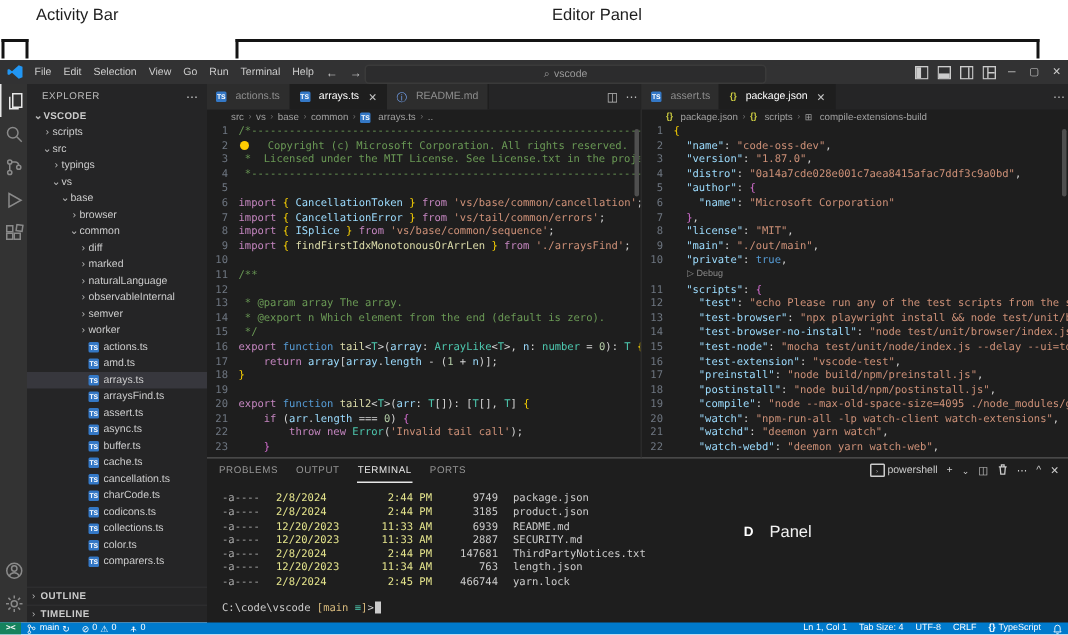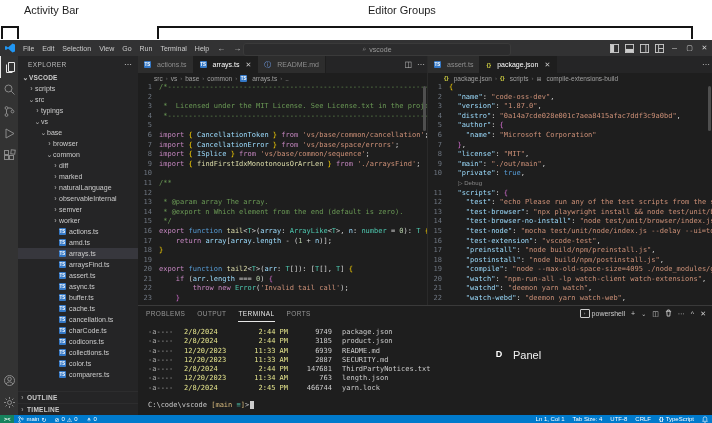--- a/index.html
+++ b/index.html
@@ -106,21 +106,21 @@
   #st-right{margin-left:auto;display:flex;align-items:center}
 </style>
 </head>
 <body>
 
 <div class="ann-circle" style="left:2px;top:2px">A</div>
 <div class="ann-label" style="left:24px;top:4px">Activity Bar</div>
 <div class="brk" style="left:1px;top:26px;width:14px"></div>
 
 <div class="ann-circle" style="left:347px;top:2px">C</div>
-<div class="ann-label" style="left:368px;top:4px">Editor Groups</div>
+<div class="ann-label" style="left:368px;top:4px">Editor Panel</div>
 <div class="brk" style="left:157px;top:26px;width:532px"></div>
 
 <div class="ann-circle" style="left:492px;top:347px">D</div>
 <div class="ann-label light" style="left:513px;top:349px">Panel</div>
 
 <div id="titlebar">
   <svg id="vscode-logo" viewBox="0 0 24 24">
     <path fill="#2196f3" d="M17 3 8 11 4 8 2 9v6l2 1 4-3 9 8 5-2V5l-5-2zм0 0"></path>
     <path fill="#2196f3" d="M17 8.5v7L12 12l5-3.5z" fill-opacity="0"></path>
   </svg>
@@ -414,26 +414,26 @@
         <span class="sep">›</span>
         <span>common</span>
         <span class="sep">›</span>
         <span class="ficon ts-badge">TS</span>
         <span>arrays.ts</span>
         <span class="sep">›</span>
         <span>..</span>
       </div>
       <div class="code">
         <div class="cl"><span class="ln">1</span><span class="lc"><span class="tok-c">/*---------------------------------------------------------------------------------------------</span></span></div>
-        <div class="cl"><span class="ln">2</span></div>
+        <div class="cl"><span class="ln">2</span><span class="lc"><span class="tok-bulb"></span><span class="tok-c">  Copyright (c) Microsoft Corporation. All rights reserved.</span></span></div>
         <div class="cl"><span class="ln">3</span><span class="lc"><span class="tok-c"> *  Licensed under the MIT License. See License.txt in the project root for license informat</span></span></div>
         <div class="cl"><span class="ln">4</span><span class="lc"><span class="tok-c"> *--------------------------------------------------------------------------------------------*/</span></span></div>
         <div class="cl"><span class="ln">5</span><span class="lc"></span></div>
         <div class="cl"><span class="ln">6</span><span class="lc"><span class="tok-k">import </span><span class="tok-y">{ </span><span class="tok-v">CancellationToken</span><span class="tok-y"> }</span><span class="tok-k"> from </span><span class="tok-s">'vs/base/common/cancellation'</span><span class="tok-p">;</span></span></div>
-        <div class="cl"><span class="ln">7</span><span class="lc"><span class="tok-k">import </span><span class="tok-y">{ </span><span class="tok-v">CancellationError</span><span class="tok-y"> }</span><span class="tok-k"> from </span><span class="tok-s">'vs/base/space/errors'</span><span class="tok-p">;</span></span></div>
+        <div class="cl"><span class="ln">7</span><span class="lc"><span class="tok-k">import </span><span class="tok-y">{ </span><span class="tok-v">CancellationError</span><span class="tok-y"> }</span><span class="tok-k"> from </span><span class="tok-s">'vs/tail/common/errors'</span><span class="tok-p">;</span></span></div>
         <div class="cl"><span class="ln">8</span><span class="lc"><span class="tok-k">import </span><span class="tok-y">{ </span><span class="tok-v">ISplice</span><span class="tok-y"> }</span><span class="tok-k"> from </span><span class="tok-s">'vs/base/common/sequence'</span><span class="tok-p">;</span></span></div>
         <div class="cl"><span class="ln">9</span><span class="lc"><span class="tok-k">import </span><span class="tok-y">{ </span><span class="tok-f">findFirstIdxMonotonousOrArrLen</span><span class="tok-y"> }</span><span class="tok-k"> from </span><span class="tok-s">'./arraysFind'</span><span class="tok-p">;</span></span></div>
         <div class="cl"><span class="ln">10</span><span class="lc"></span></div>
         <div class="cl"><span class="ln">11</span><span class="lc"><span class="tok-c">/**</span></span></div>
         <div class="cl"><span class="ln">12</span></div>
         <div class="cl"><span class="ln">13</span><span class="lc"><span class="tok-c"> * @param array The array.</span></span></div>
         <div class="cl"><span class="ln">14</span><span class="lc"><span class="tok-c"> * @export n Which element from the end (default is zero).</span></span></div>
         <div class="cl"><span class="ln">15</span><span class="lc"><span class="tok-c"> */</span></span></div>
         <div class="cl"><span class="ln">16</span><span class="lc"><span class="tok-k">export </span><span class="tok-b">function </span><span class="tok-f">tail</span><span class="tok-p">&lt;</span><span class="tok-t">T</span><span class="tok-p">&gt;(</span><span class="tok-v">array</span><span class="tok-p">: </span><span class="tok-t">ArrayLike</span><span class="tok-p">&lt;</span><span class="tok-t">T</span><span class="tok-p">&gt;, </span><span class="tok-v">n</span><span class="tok-p">: </span><span class="tok-t">number</span><span class="tok-p"> = </span><span class="tok-n">0</span><span class="tok-p">): </span><span class="tok-t">T</span><span class="tok-y"> {</span></span></div>
         <div class="cl"><span class="ln">17</span><span class="lc"><span class="tok-d">    </span><span class="tok-k">return </span><span class="tok-v">array</span><span class="tok-p">[</span><span class="tok-v">array</span><span class="tok-p">.</span><span class="tok-v">length</span><span class="tok-p"> - (</span><span class="tok-n">1</span><span class="tok-p"> + </span><span class="tok-v">n</span><span class="tok-p">)];</span></span></div>

